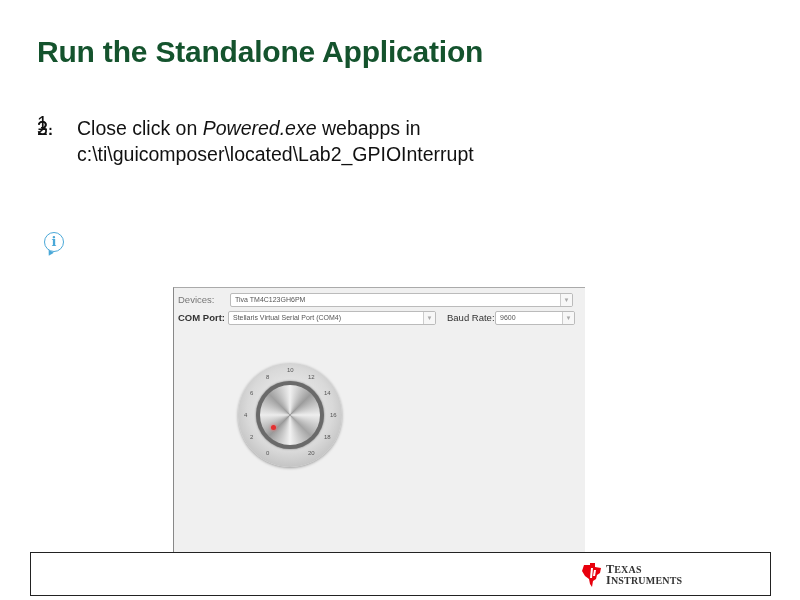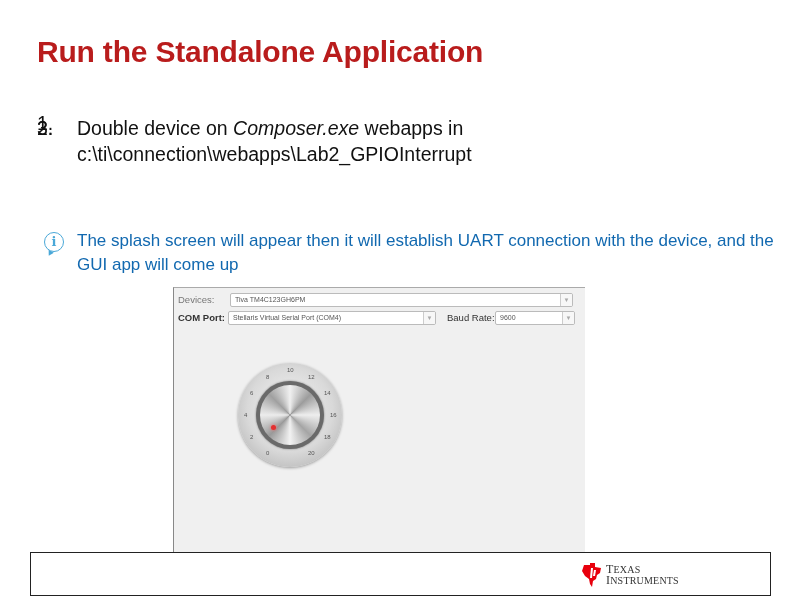--- a/index.html
+++ b/index.html
@@ -2,21 +2,21 @@
 <html><head>
 <meta charset="utf-8">
 <style>
   * { box-sizing: border-box; margin: 0; padding: 0; }
   html, body { width: 800px; height: 600px; background: #ffffff; overflow: hidden; }
   body { position: relative; font-family: "Liberation Sans", sans-serif; }
 
   .title {
     position: absolute; left: 37px; top: 35px;
     font-family: "Liberation Sans", sans-serif;
-    font-weight: bold; font-size: 30px; color: #b91c1c; letter-spacing: -0.2px;
+    font-weight: bold; font-size: 30px; color: #14532d; letter-spacing: -0.2px;
   }
 
   .steps { position: absolute; left: 37px; top: 110px; width: 740px; }
   .step { position: relative; padding-left: 40px; font-size: 19.5px; color: #111; line-height: 26px; margin-bottom: 5px; }
   .step .num { position: absolute; left: 0; top: 0; }
   .step em { font-style: italic; }
 
   .note {
     position: absolute; left: 44px; top: 229px; width: 730px;
     padding-left: 33px; font-size: 17px; line-height: 24px; color: #1269b0;
@@ -70,47 +70,46 @@
   }
 
   
   .footer {
     position: absolute; left: 30px; top: 552px; width: 741px; height: 44px;
     border: 1.5px solid #222; background: #fff;
   }
   .ti-logo { position: absolute; left: 550px; top: 9px; height: 26px; display: flex; align-items: center; }
   .ti-logo .mark { width: 22px; height: 26px; }
   .ti-logo .txt {
-    margin-left: 3px; font-family: "Liberation Serif", serif; font-weight: normal; color: #333;
+    margin-left: 3px; font-family: "Liberation Serif", serif; font-weight: bold; color: #333;
     font-size: 10px; line-height: 11px; letter-spacing: 0.2px;
   }
   .ti-logo .txt .big { font-size: 12px; }
 </style>
 </head>
 <body>
 
 <h1 class="title">Run the Standalone Application</h1>
 
 <div class="steps">
   <div class="step">
     <span class="num">1.</span>
   </div>
   <div class="step">
     <span class="num">2.</span>
   </div>
   <div class="step">
     <span class="num">3.</span>
-    <span>Double device on </span><em>Composer.exe</em><span> webapps in</span><br>
-    <span>c:\ti\connection\webapps\Lab2_GPIOInterrupt</span>
+    <span>Close click on </span><em>Powered.exe</em><span> webapps in</span><br>
+    <span>c:\ti\guicomposer\located\Lab2_GPIOInterrupt</span>
   </div>
 </div>
 
 <div class="note">
   <span class="info-icon">i</span>
-  <span>The splash screen will appear then it will establish UART connection with the device, and the GUI app will come up</span>
 </div>
 
 <div class="gui">
   <span class="lbl" style="left:4px;top:6px;color:#777;">Devices:</span>
   <div class="sel" style="left:56px;top:5px;width:343px;">
     <span>Tiva TM4C123GH6PM</span>
     <span class="arrow">▼</span>
   </div>
 
   <span class="lbl" style="left:4px;top:24px;font-weight:bold;">COM Port:</span>

